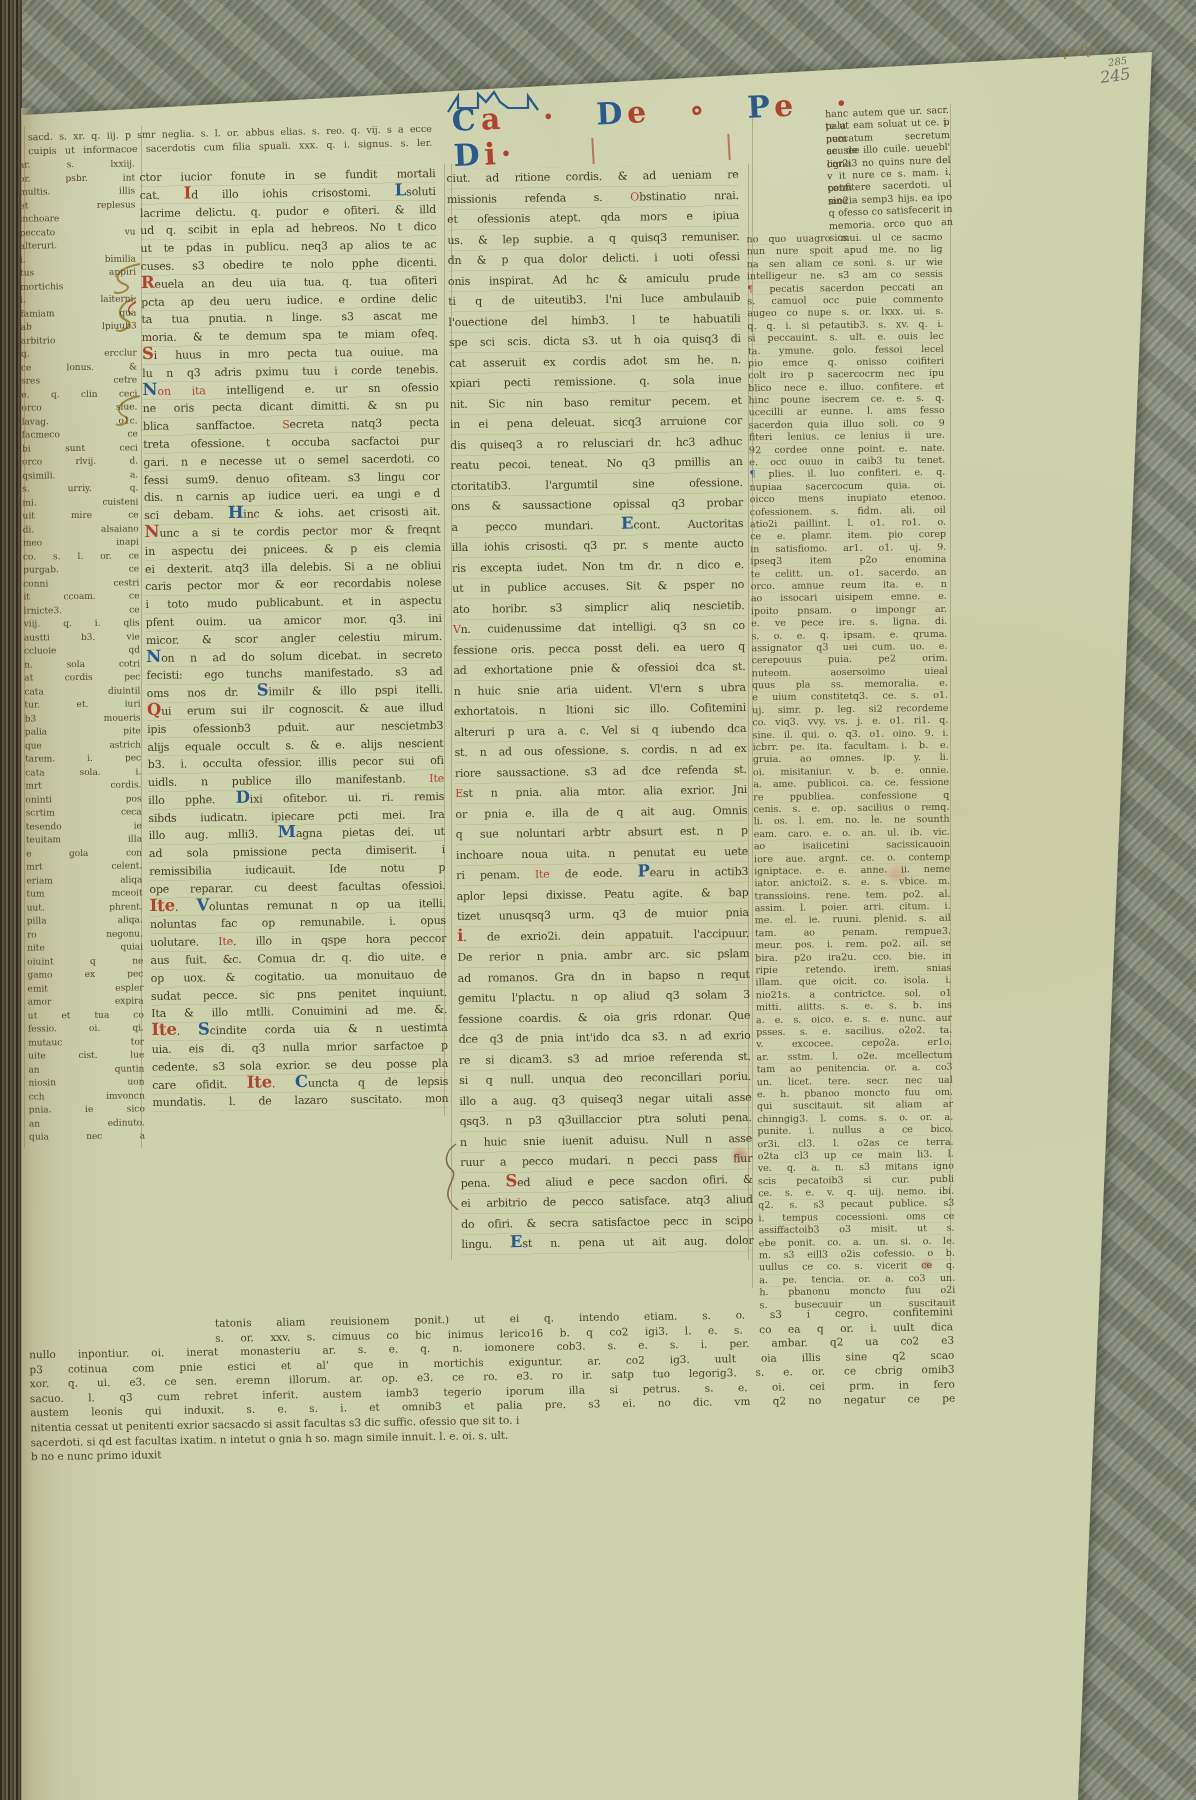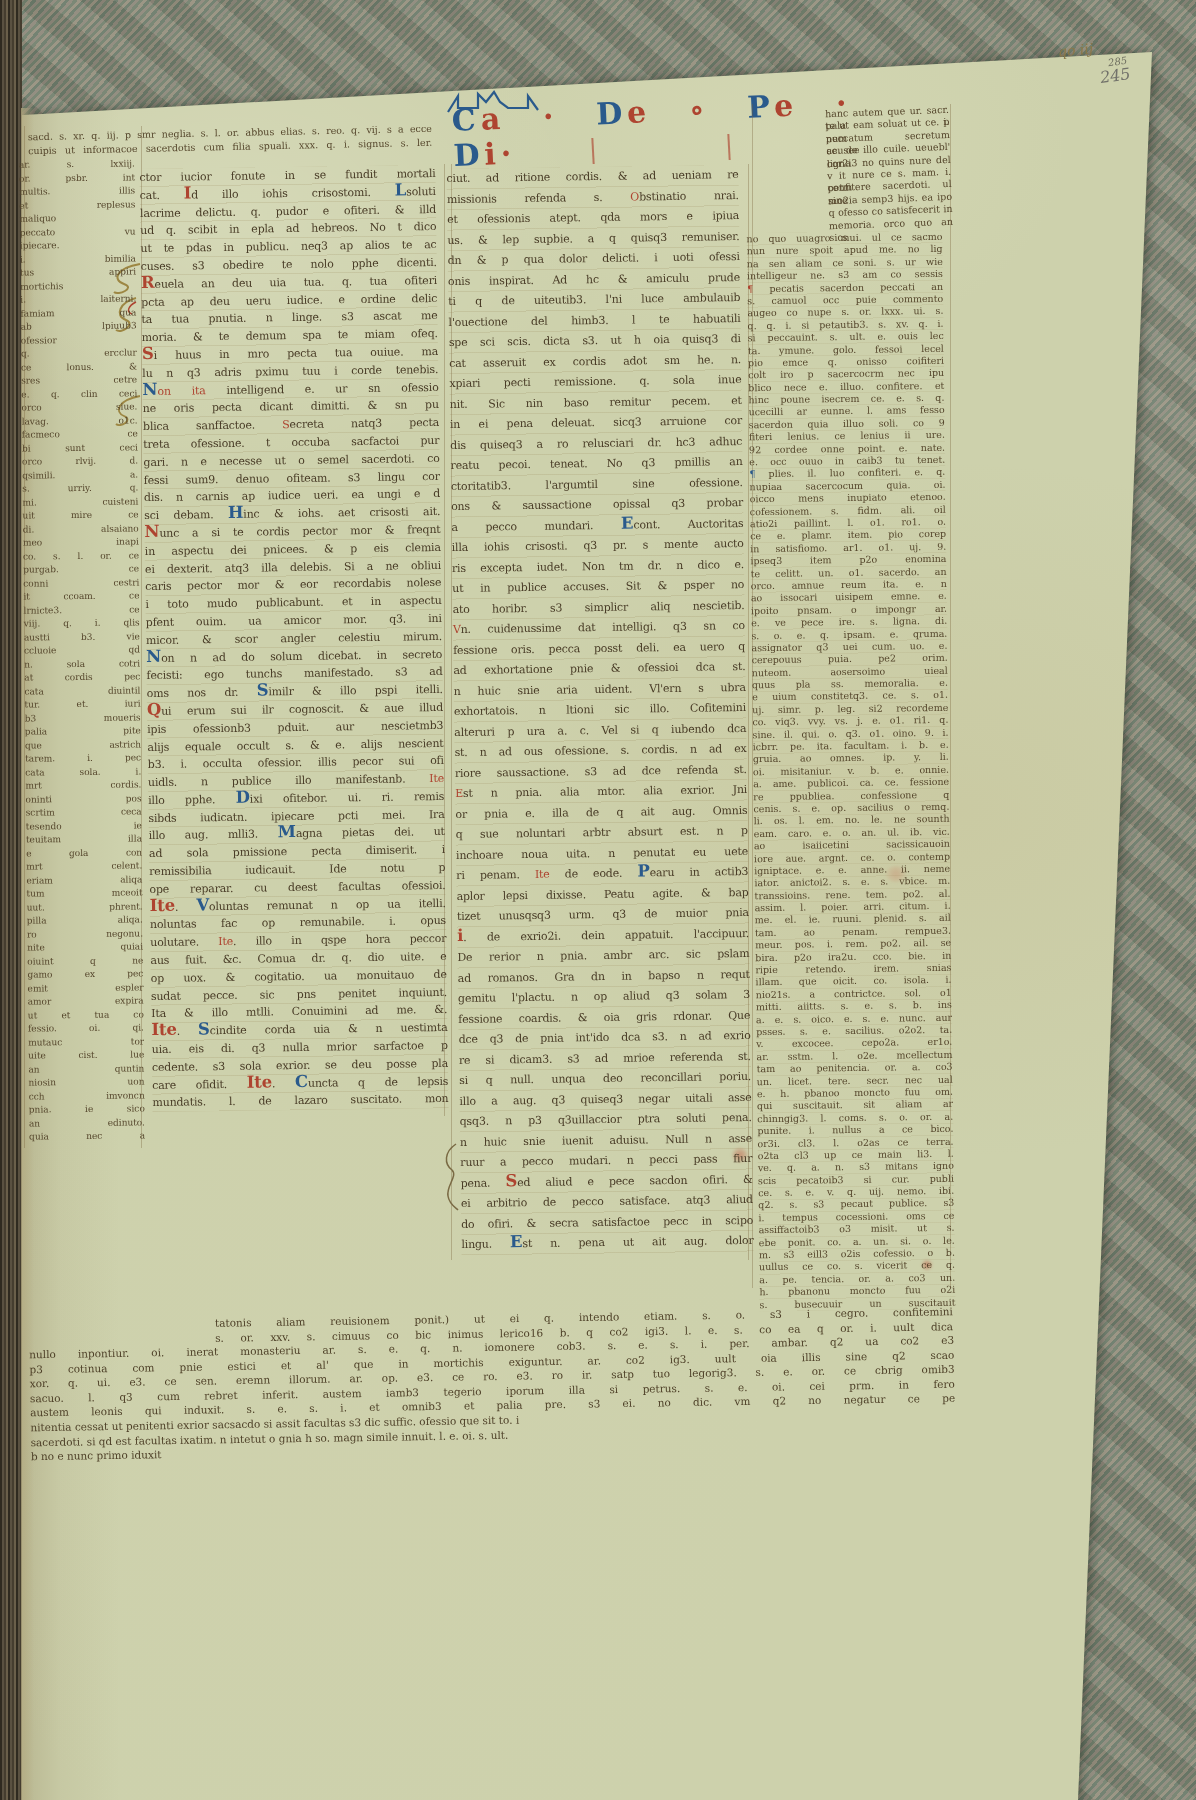--- a/index.html
+++ b/index.html
@@ -156,30 +156,30 @@
 
 <div class="tx lg-wide">
     <div class="line"><span>sacd. s. xr. q. iij. p smr neglia. s. l. or. abbus elias. s. reo. q. vij. s a ecce</span></div>
     <div class="line"><span>cuipis ut informacoe sacerdotis cum filia spuali. xxx. q. i. signus. s. ler.</span></div>
   </div>
 <div class="tx lg">
     <div class="line"><span>ar. s. lxxiij.</span></div>
     <div class="line"><span>or. psbr. int</span></div>
     <div class="line"><span>multis. illis</span></div>
     <div class="line"><span>et replesus</span></div>
-    <div class="line"><span>maliquo</span></div>
+    <div class="line"><span>inchoare</span></div>
     <div class="line"><span>peccato vu</span></div>
-    <div class="line"><span>ipiecare.</span></div>
+    <div class="line"><span>alteruri.</span></div>
     <div class="line"><span>i. bimilia</span></div>
     <div class="line"><span>tus appiri</span></div>
     <div class="line"><span>mortichis</span></div>
     <div class="line"><span>i. laiterni.</span></div>
     <div class="line"><span>famiam qua</span></div>
     <div class="line"><span>ab lpiuub3</span></div>
-    <div class="line"><span>ofessior</span></div>
+    <div class="line"><span>arbitrio</span></div>
     <div class="line"><span>q. ercclur</span></div>
     <div class="line"><span>ce lonus. &amp;</span></div>
     <div class="line"><span>sres cetre</span></div>
     <div class="line"><span>e. q. clin ceci</span></div>
     <div class="line"><span>orco siue.</span></div>
     <div class="line"><span>lavag. o1c.</span></div>
     <div class="line"><span>facmeco ce</span></div>
     <div class="line"><span>bi sunt ceci</span></div>
     <div class="line"><span>orco rlvij. d.</span></div>
     <div class="line"><span>qsimili. a.</span></div>

